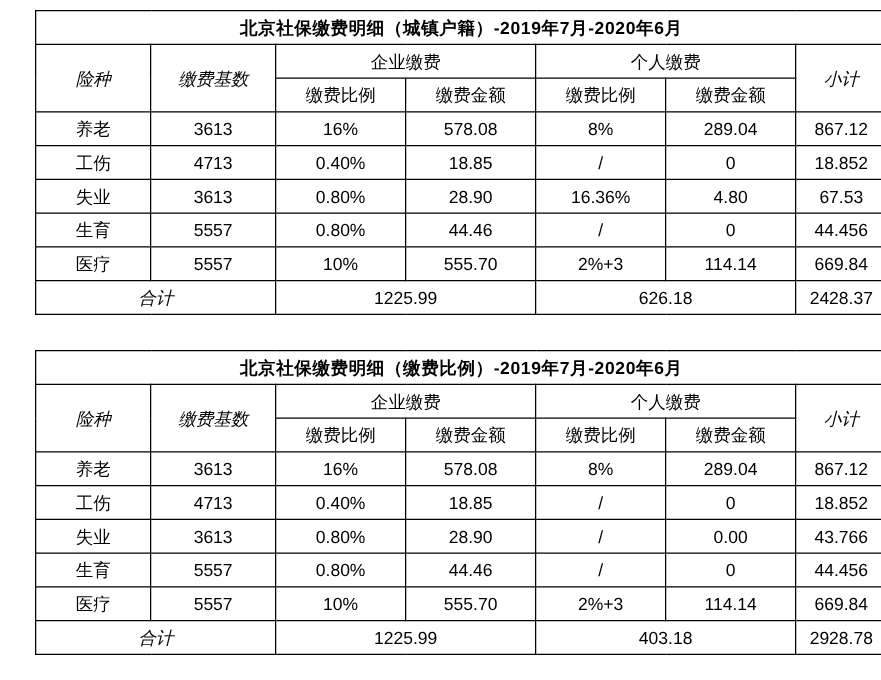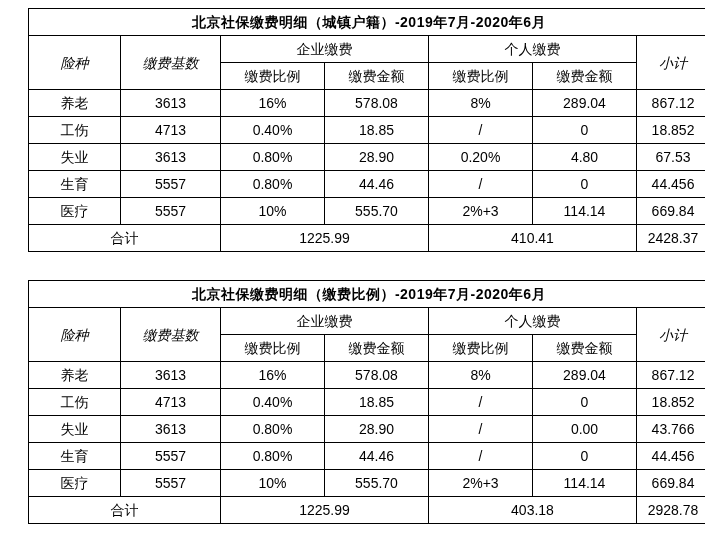--- a/index.html
+++ b/index.html
@@ -62,20 +62,21 @@
     font-style: italic;
   }
   td.cat {
     font-size: 15px;
   }
   td.num {
     font-size: 14px;
   }
   td.total-label {
     font-size: 15px;
+    font-style: italic;
   }
   
   col.c-cat    { width: 92px; }
   col.c-base   { width: 100px; }
   col.c-eratio { width: 104px; }
   col.c-eamt   { width: 104px; }
   col.c-pratio { width: 104px; }
   col.c-pamt   { width: 104px; }
   col.c-sum    { width: 73px; }
 </style>
@@ -129,21 +130,21 @@
           <td class="num">18.85</td>
           <td class="num">/</td>
           <td class="num">0</td>
           <td class="num">18.852</td>
         </tr>
         <tr>
           <td class="cat">失业</td>
           <td class="num">3613</td>
           <td class="num">0.80%</td>
           <td class="num">28.90</td>
-          <td class="num">0.20%</td>
+          <td class="num">16.36%</td>
           <td class="num">4.80</td>
           <td class="num">67.53</td>
         </tr>
         <tr>
           <td class="cat">生育</td>
           <td class="num">5557</td>
           <td class="num">0.80%</td>
           <td class="num">44.46</td>
           <td class="num">/</td>
           <td class="num">0</td>
@@ -155,21 +156,21 @@
           <td class="num">10%</td>
           <td class="num">555.70</td>
           <td class="num">2%+3</td>
           <td class="num">114.14</td>
           <td class="num">669.84</td>
         </tr>
 
         <tr>
           <td class="total-label" colspan="2">合计</td>
           <td class="num" colspan="2">1225.99</td>
-          <td class="num" colspan="2">410.41</td>
+          <td class="num" colspan="2">626.18</td>
           <td class="num">2428.37</td>
         </tr>
       </tbody>
     </table>
   </div>
 
   <div class="spacer"></div>
 
   <div class="table-block">
     <table class="sheet">

